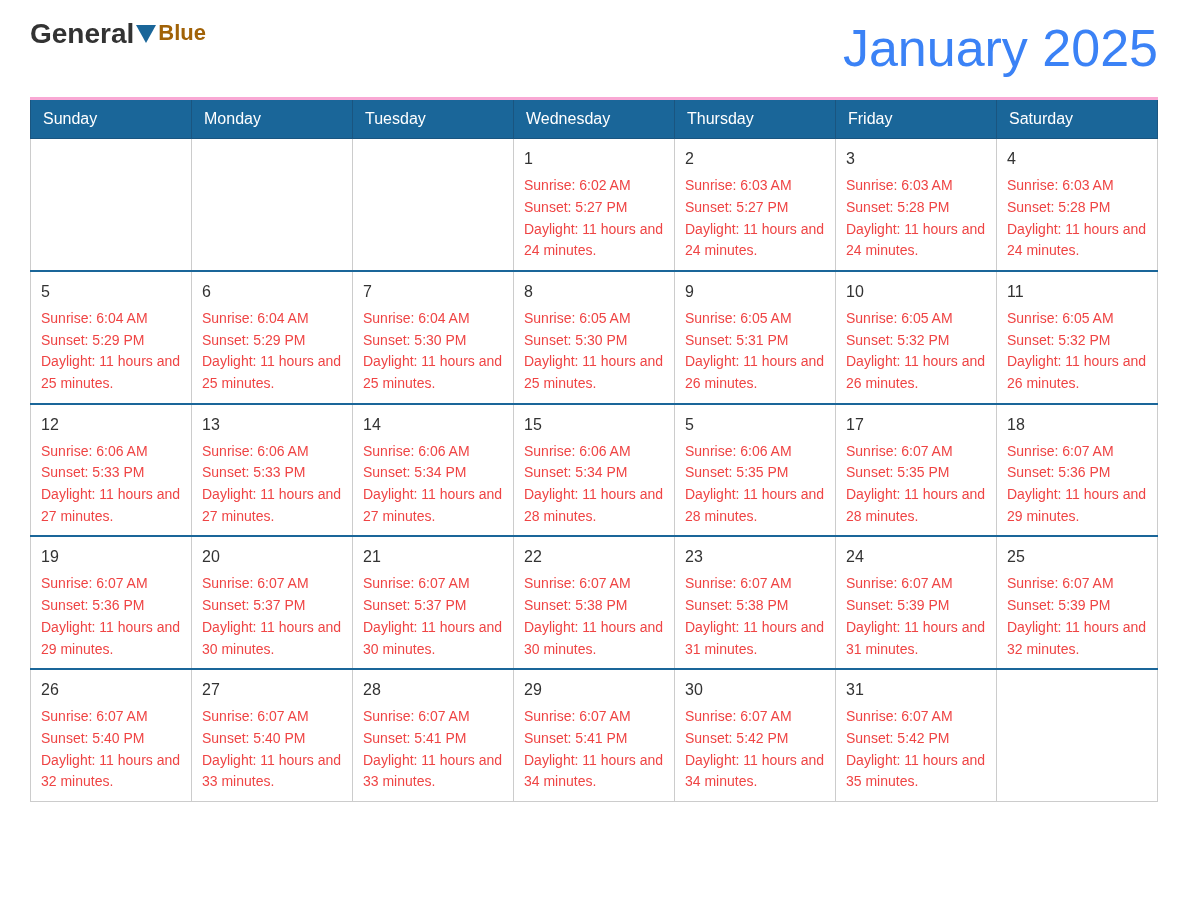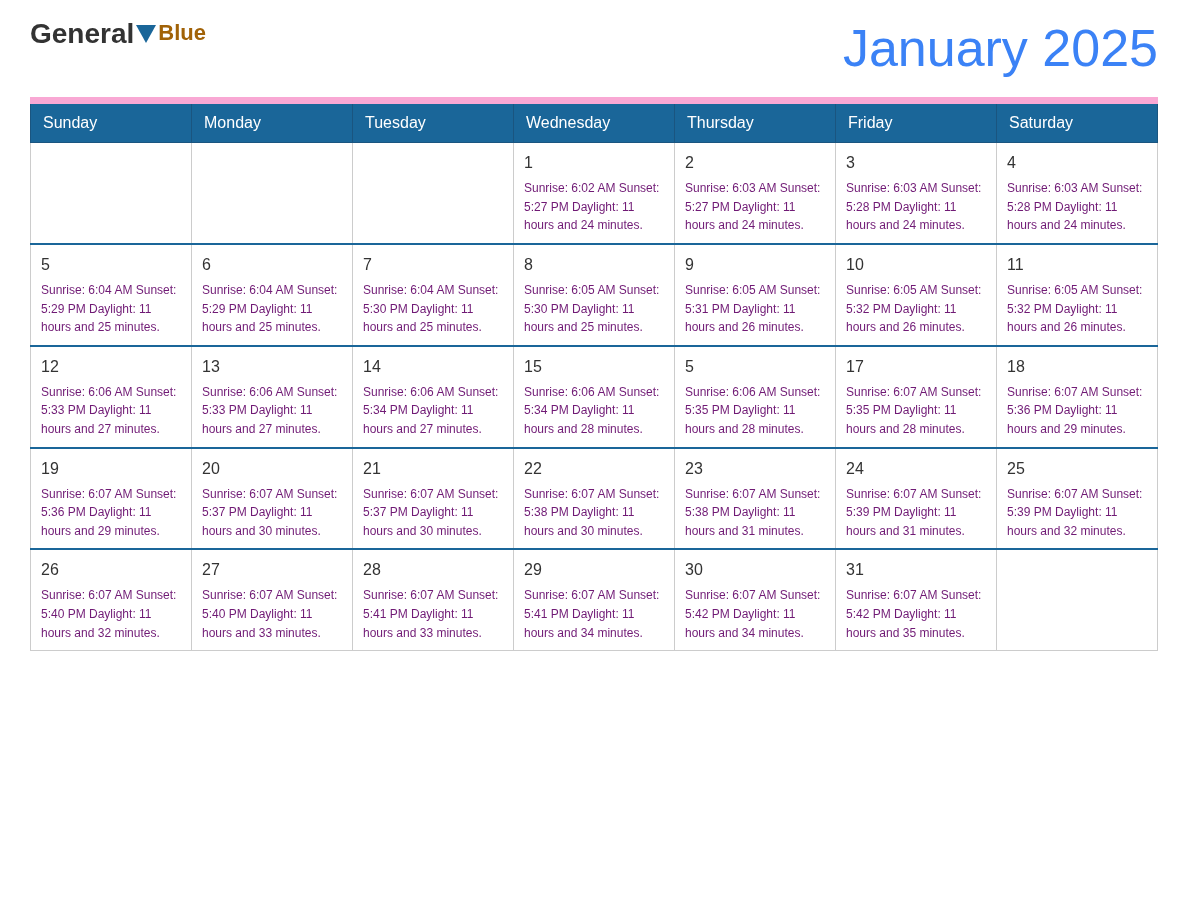--- a/index.html
+++ b/index.html
@@ -79,33 +79,33 @@
       color: #333;
       line-height: 1.5;
     }
     .day-number {
       font-size: 16px;
       color: #333;
       margin-bottom: 4px;
       display: block;
     }
     .day-info {
-      font-size: 12px;
-      color: #701a75;
+      font-size: 14px;
+      color: #ef4444;
       line-height: 1.55;
     }
     .empty-cell {
       background: #fff;
       min-height: 100px;
     }
     tr:not(:first-child) td {
       border-top: 2px solid #1a6699;
     }
     .calendar-table thead tr th {
-      border-top: 7px solid #f9a8d4;
+      border-top: 3px solid #f9a8d4;
     }
   </style>
 </head>
 <body>
 
 <div class="header">
   <div class="logo">
     <div class="logo-text">
       <span class="logo-general">General</span>
       <span class="logo-triangle"></span>

